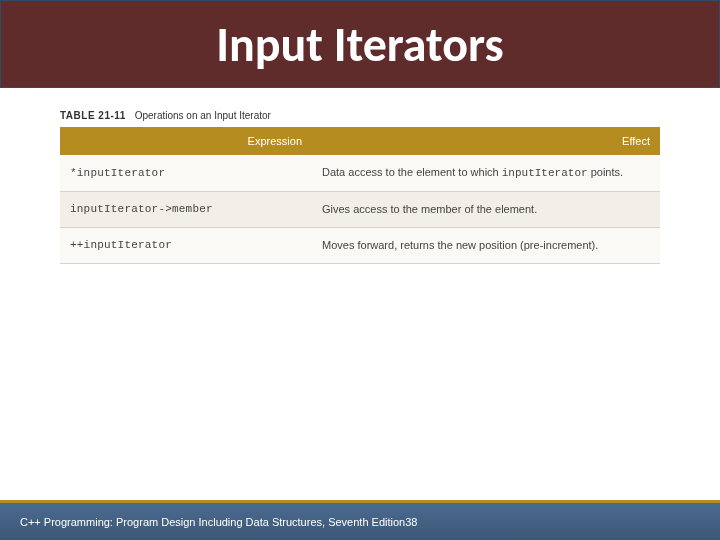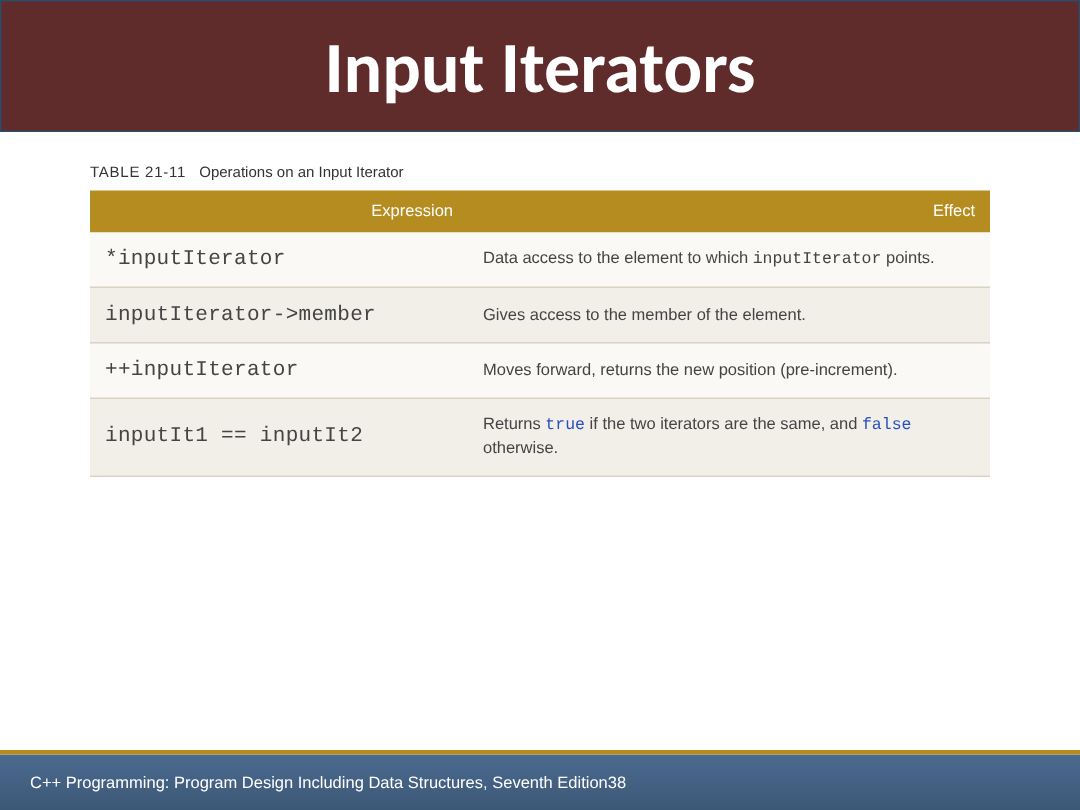--- a/index.html
+++ b/index.html
@@ -29,21 +29,21 @@
   .content {
     padding: 22px 60px 0 60px;
   }
   .table-caption {
     font-family: Arial, sans-serif;
     font-size: 10px;
     color: #333;
     margin-bottom: 6px;
   }
   .table-caption .tnum {
-    font-weight: 400;
+    font-weight: 700;
     letter-spacing: 0.5px;
     margin-right: 6px;
   }
   table.ops {
     width: 100%;
     border-collapse: collapse;
     font-size: 11px;
   }
   table.ops th {
     background: #b58c1f;
@@ -56,21 +56,21 @@
   table.ops td {
     padding: 10px 10px;
     vertical-align: middle;
     color: #444;
     border-bottom: 1px solid #d9d2c5;
   }
   table.ops tbody tr:nth-child(odd) td { background: #faf9f5; }
   table.ops tbody tr:nth-child(even) td { background: #f1efe8; }
   .expr {
     font-family: "Courier New", monospace;
-    font-size: 14px;
+    font-size: 11px;
     color: #333;
     letter-spacing: 0.2px;
     width: 42%;
   }
   .eff  { width: 58%; line-height: 1.35; }
   .code-inline {
     font-family: "Courier New", monospace;
   }
   .kw { color: #2a4fbf; font-family: "Courier New", monospace; }
   .footer {
@@ -114,26 +114,20 @@
         </td>
       </tr>
       <tr>
         <td class="expr">inputIterator-&gt;member</td>
         <td class="eff">Gives access to the member of the element.</td>
       </tr>
       <tr>
         <td class="expr">++inputIterator</td>
         <td class="eff">Moves forward, returns the new position (pre-increment).</td>
       </tr>
-      <tr>
-        <td class="expr">inputIt1 == inputIt2</td>
-        <td class="eff">
-          <span>Returns </span><span class="kw">true</span><span> if the two iterators are the same, and </span><span class="kw">false</span><span> otherwise.</span>
-        </td>
-      </tr>
     </tbody>
   </table>
 </div>
 
 <div class="footer">
   <span>C++ Programming: Program Design Including Data Structures, Seventh Edition</span>
   <span>38</span>
 </div>
 
 </body></html>

